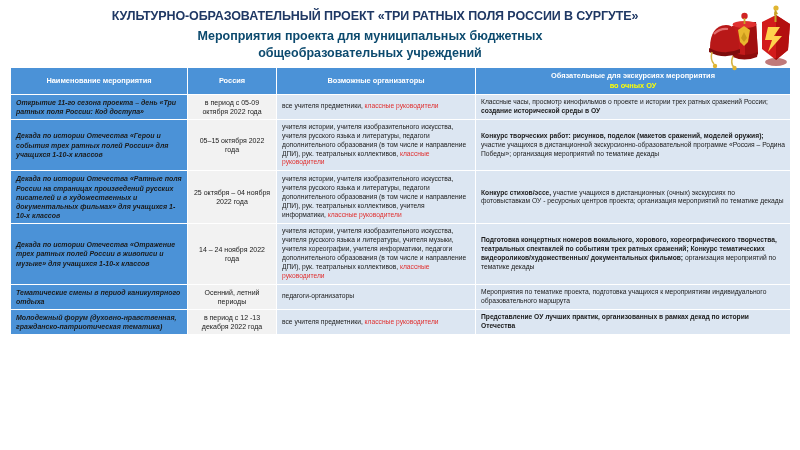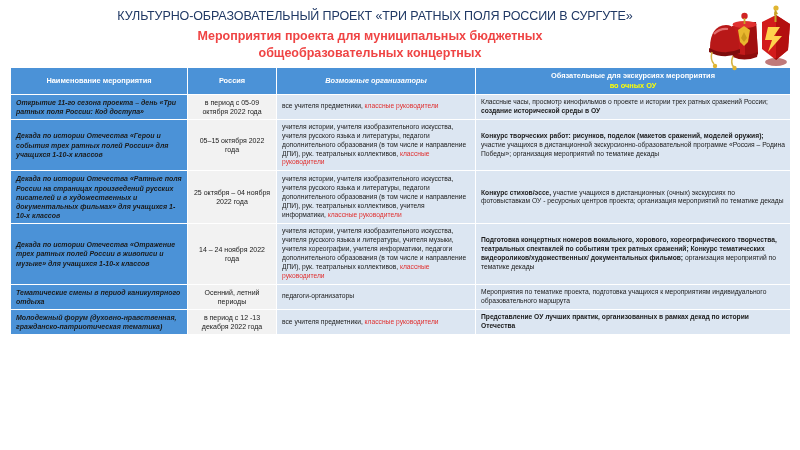--- a/index.html
+++ b/index.html
@@ -17,30 +17,30 @@
   }
 
   
   .slide-header {
     position: relative;
     padding: 9px 0 6px 0;
     text-align: center;
   }
   .title-main {
     font-size: 12.5px;
-    font-weight: normal;
+    font-weight: bold;
     color: #1f3864;
     letter-spacing: -0.1px;
     line-height: 1.25;
     padding: 0 90px 0 40px;
   }
   .title-sub {
     font-size: 12.5px;
     font-weight: bold;
-    color: #ef4444;
+    color: #0c4a6e;
     line-height: 1.35;
     margin-top: 3px;
     padding: 0 100px 0 40px;
   }
   .title-sub .l2 { display: block; }
 
   
   .emblem {
     position: absolute;
     right: 6px;
@@ -66,21 +66,21 @@
     background: #4b92d7;
     color: #ffffff;
     font-weight: bold;
     font-size: 7.4px;
     text-align: center;
     padding: 3px 2px;
     vertical-align: middle;
     line-height: 1.3;
   }
   th.col-name { background: #3a6fb5; }
-  th.col-org  { color: #ffff00; font-style: italic; }
+  th.col-org  { color: #ffff00; }
   th.col-req .req-l2 { color: #ffff00; display:block; }
 
   table.schedule td {
     vertical-align: middle;
     padding: 3px 5px;
     line-height: 1.32;
     color: #1a1a1a;
   }
   td.c-name {
     background: #4b92d7;
@@ -115,21 +115,21 @@
   col.w-org  { width: 198px; }
   col.w-req  { width: 314px; }
 </style>
 </head>
 <body>
 
 <div class="slide-header">
   <div class="title-main">КУЛЬТУРНО-ОБРАЗОВАТЕЛЬНЫЙ ПРОЕКТ «ТРИ РАТНЫХ ПОЛЯ РОССИИ В СУРГУТЕ»</div>
   <div class="title-sub">
     <span class="l1">Мероприятия проекта для муниципальных бюджетных</span>
-    <span class="l2">общеобразовательных концертных</span>
+    <span class="l2">общеобразовательных учреждений</span>
   </div>
 
   <svg class="emblem" viewBox="0 0 92 70">
 
     <g>
       <path d="M60 20 L74 13 L88 22 L86 48 L74 58 L60 47 Z" fill="#d21b1b"></path>
       <path d="M74 13 L88 22 L86 48 L74 58 Z" fill="#b30f0f"></path>
       <path d="M66 25 L78 25 L72 34 L80 34 L66 50 L70 38 L63 38 Z" fill="#ffd24d"></path>
       <path d="M73 6 L76 12 L72 13 Z" fill="#c9a227"></path>
       <rect x="72.5" y="10" width="2" height="10" fill="#c9a227"></rect>

